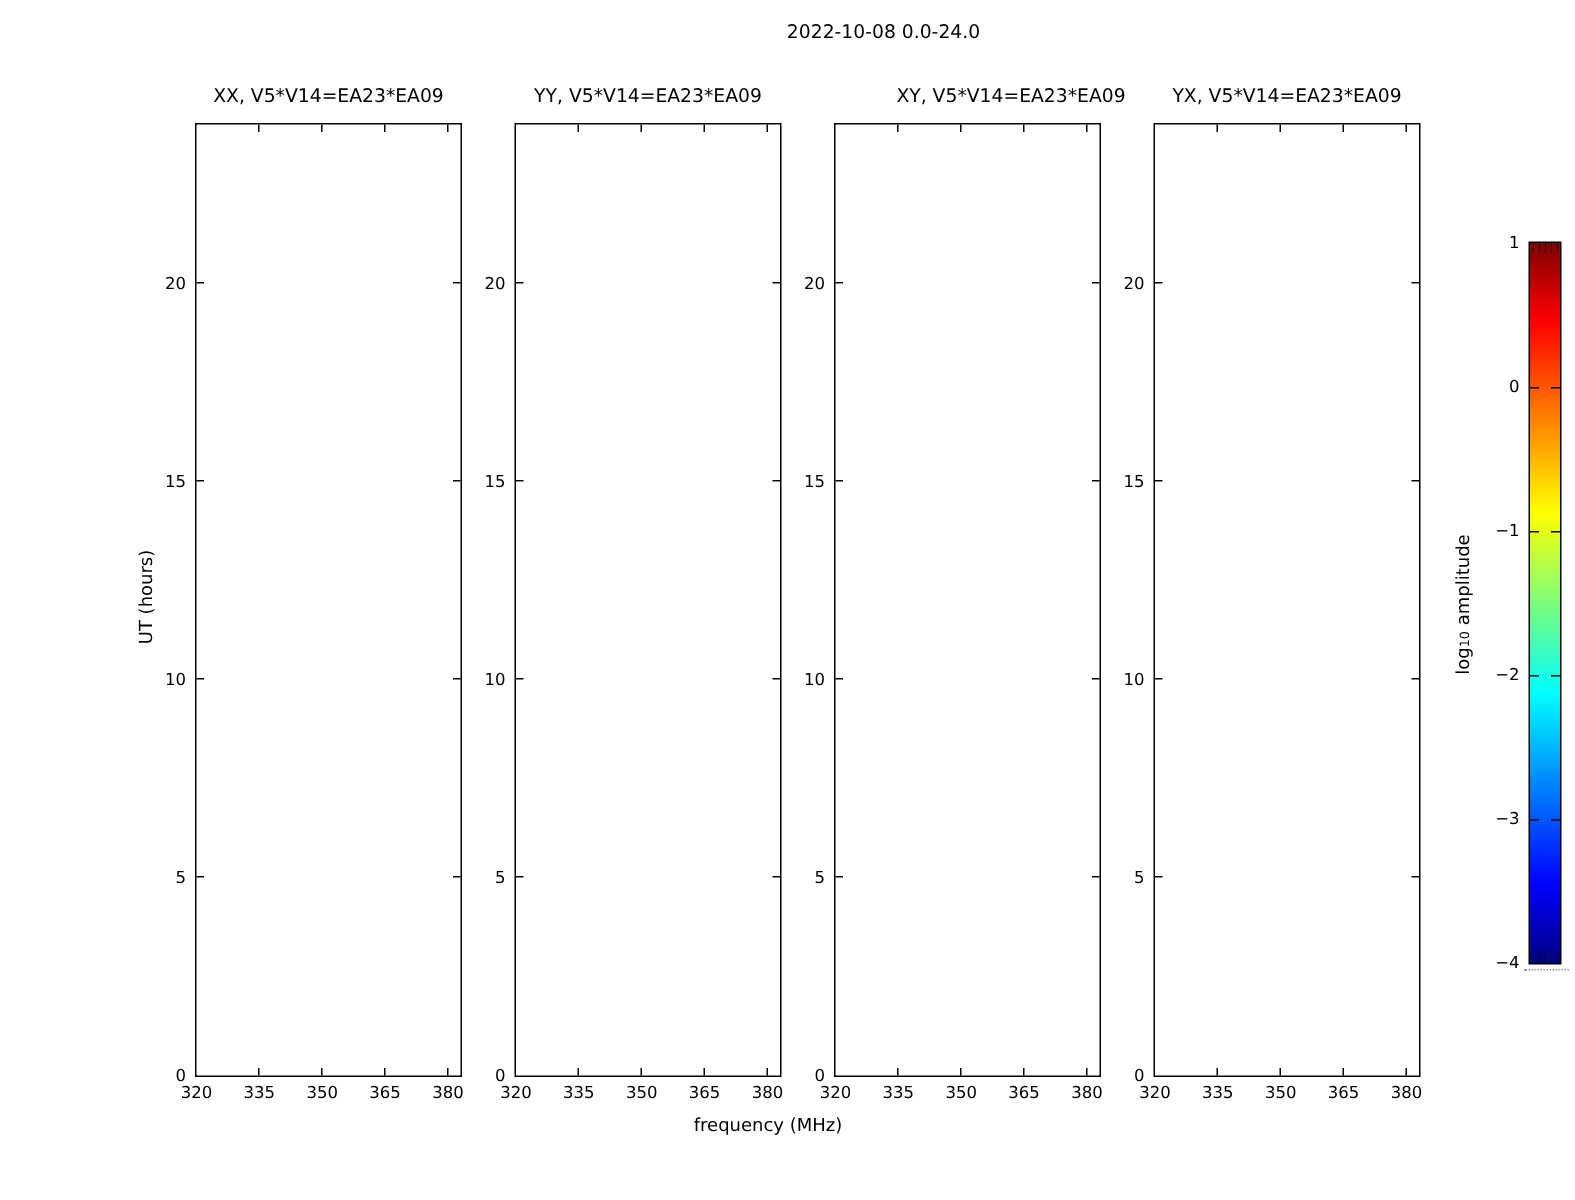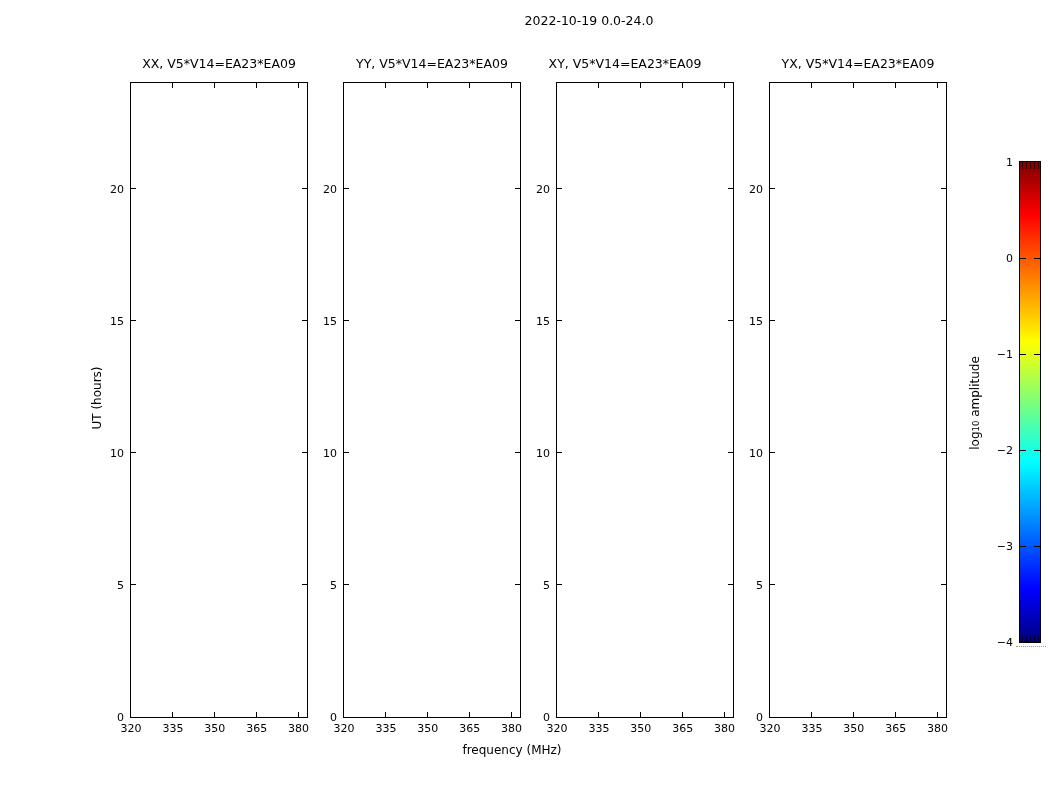--- a/index.html
+++ b/index.html
@@ -15,21 +15,21 @@
   }
   .panel-title{
     top:56px;transform:translateX(-50%);
     font-size:12.5px;white-space:nowrap;
   }
   .panel{
     top:82px;width:178px;height:636px;
     border:1.2px solid #000;background:#ffffff;box-sizing:border-box;
   }
   .p0{left:130px}.p1{left:343px}.p2{left:556px}.p3{left:769px}
-  .t0{left:219px}.t1{left:432px}.t2{left:625px}.t3{left:858px}
+  .t0{left:219px}.t1{left:432px}.t2{left:674px}.t3{left:858px}
   .tick{position:absolute;background:#000;}
   .tick-label{position:absolute;font-size:11px;white-space:nowrap;line-height:13px;}
   .tl-y{text-align:right;}
   .ylabel{
     left:97px;top:398px;transform:translate(-50%,-50%) rotate(-90deg);
     font-size:12px;white-space:nowrap;transform-origin:center;
   }
   .xlabel{
     left:512px;top:743px;transform:translateX(-50%);
     font-size:12px;white-space:nowrap;
@@ -53,21 +53,21 @@
   }
   .cb-label{
     left:975px;top:403px;transform:translate(-50%,-50%) rotate(-90deg);
     font-size:12px;white-space:pre;
   }
   .cb-label .sub{font-size:8.5px;}
 </style>
 </head>
 <body>
 
-<div class="abs figtitle">2022-10-19 0.0-24.0</div>
+<div class="abs figtitle">2022-10-08 0.0-24.0</div>
 
 <div class="abs panel-title t0">XX, V5*V14=EA23*EA09</div>
 <div class="abs panel-title t1">YY, V5*V14=EA23*EA09</div>
 <div class="abs panel-title t2">XY, V5*V14=EA23*EA09</div>
 <div class="abs panel-title t3">YX, V5*V14=EA23*EA09</div>
 
 <div class="abs panel p0">
     <div class="tick-label" style="left: 0%; top: calc(100% + 5px); transform: translateX(-50%);">320</div>
     <div class="tick-label" style="left: 23.8095%; top: calc(100% + 5px); transform: translateX(-50%);">335</div>
     <div class="tick" style="left: calc(23.8095% - 0.5px); top: 0px; width: 1px; height: 5px;"></div>

